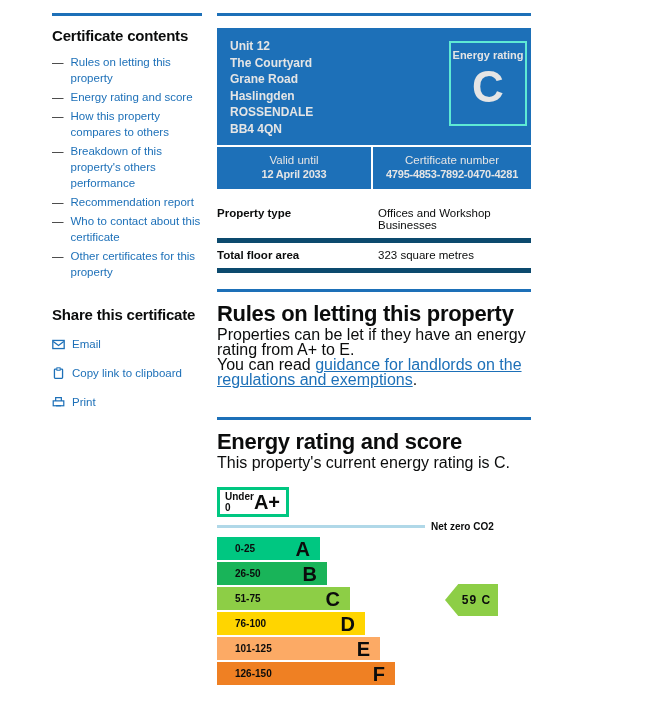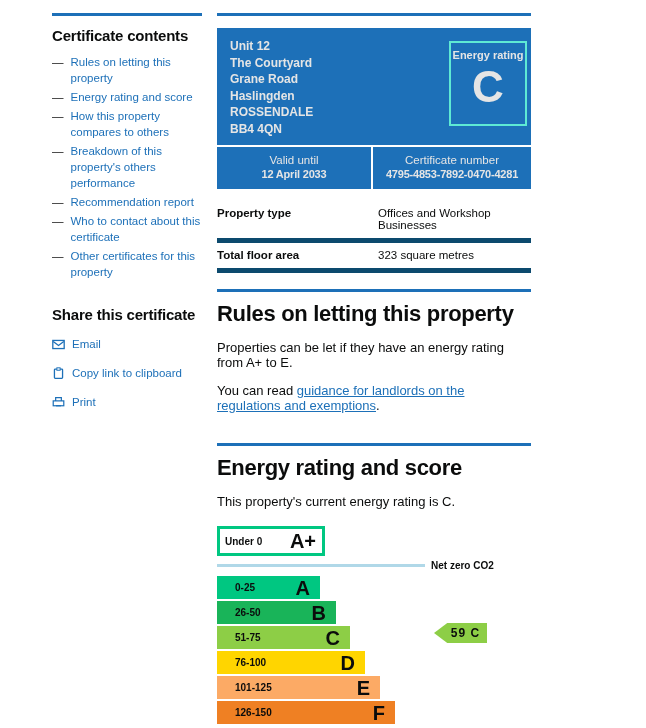--- a/index.html
+++ b/index.html
@@ -37,38 +37,38 @@
   .cell-value { font-size:11px; font-weight:bold; margin-top:2px; letter-spacing:-0.2px; }
 
   .summary-table { margin-top:12px; }
   .summary-row { display:flex; border-bottom:5px solid #0c4a6e; padding:6px 0 7px; }
   .summary-label { width:161px; font-weight:bold; font-size:11.5px; }
   .summary-value { flex:1; font-size:11.5px; }
 
   .section-rule-1 { margin-top:16px; }
   .section-rule-2 { margin-top:30px; }
   h2.section-heading { font-size:22px; font-weight:bold; letter-spacing:-0.3px; margin-top:9px; }
-  p.body-text { font-size:13px; line-height:15px; margin-top:13px; }
+  p.body-text { font-size:16px; line-height:15px; }
   p.body-text a { color:#1d70b8; text-decoration:underline; cursor:pointer; }
 
   
   .epc-chart { margin-top:17px; }
   .band-aplus { height:30px; width:92px; border:3px solid #00c781; background:#ffffff;
     display:flex; align-items:center; justify-content:space-between; padding:0 6px 0 5px; }
   .band-aplus .band-range { font-size:10px; font-weight:bold; }
   .band-aplus .band-letter { font-size:20px; font-weight:bold; }
   .netzero-row { display:flex; align-items:center; margin:4px 0 5px; }
   .netzero-line { width:208px; height:3px; background:#b0d8e8; }
   .netzero-label { font-size:10px; font-weight:bold; margin-left:6px; }
   .band-row { position:relative; height:23px; margin-bottom:2px; }
   .band-bar { height:23px; display:flex; align-items:center; justify-content:space-between;
     padding:0 10px 0 18px; }
   .band-range { font-size:10px; font-weight:bold; color:#0b0c0c; }
   .band-letter { font-size:20px; font-weight:bold; color:#0b0c0c; line-height:1; }
-  .rating-arrow { position:absolute; left:217px; top:-3px; width:53px; height:20px;
+  .rating-arrow { position:absolute; left:228px; top:-3px; width:53px; height:32px;
     clip-path:polygon(0 50%, 25% 0, 100% 0, 100% 100%, 25% 100%);
     display:flex; align-items:center; justify-content:center; }
   .rating-arrow span { font-size:12px; font-weight:bold; padding-left:10px; letter-spacing:1px; }
 </style>
 </head>
 <body>
 
 <div class="page">
 
   <aside class="sidebar">
@@ -181,36 +181,36 @@
     <hr class="rule section-rule-1">
     <h2 class="section-heading">Rules on letting this property</h2>
     <p class="body-text">Properties can be let if they have an energy rating from A+ to E.</p>
     <p class="body-text"><span>You can read </span><a>guidance for landlords on the regulations and exemptions</a><span>.</span></p>
 
     <hr class="rule section-rule-2">
     <h2 class="section-heading">Energy rating and score</h2>
     <p class="body-text">This property's current energy rating is C.</p>
 
     <div class="epc-chart">
-        <div class="band-aplus" style="border-color: rgb(0, 199, 129); background: rgb(255, 255, 255); width: 108px;">
+        <div class="band-aplus" style="border-color: rgb(0, 199, 129); background: rgb(255, 255, 255); width: 72px;">
           <span class="band-range">Under 0</span>
           <span class="band-letter">A+</span>
         </div>
         <div class="netzero-row">
           <div class="netzero-line" style="background: rgb(176, 216, 232);"></div>
           <span class="netzero-label">Net zero CO2</span>
         </div>
         <div class="band-row">
           <div class="band-bar" style="width: 103px; background: rgb(0, 199, 129);">
             <span class="band-range">0-25</span>
             <span class="band-letter">A</span>
           </div>
         </div>
         <div class="band-row">
-          <div class="band-bar" style="width: 119px; background: rgb(25, 180, 89);">
+          <div class="band-bar" style="width: 110px; background: rgb(25, 180, 89);">
             <span class="band-range">26-50</span>
             <span class="band-letter">B</span>
           </div>
         </div>
         <div class="band-row">
           <div class="band-bar" style="width: 133px; background: rgb(141, 206, 70);">
             <span class="band-range">51-75</span>
             <span class="band-letter">C</span>
           </div>
           <div class="rating-arrow" style="background: rgb(141, 206, 70);">

